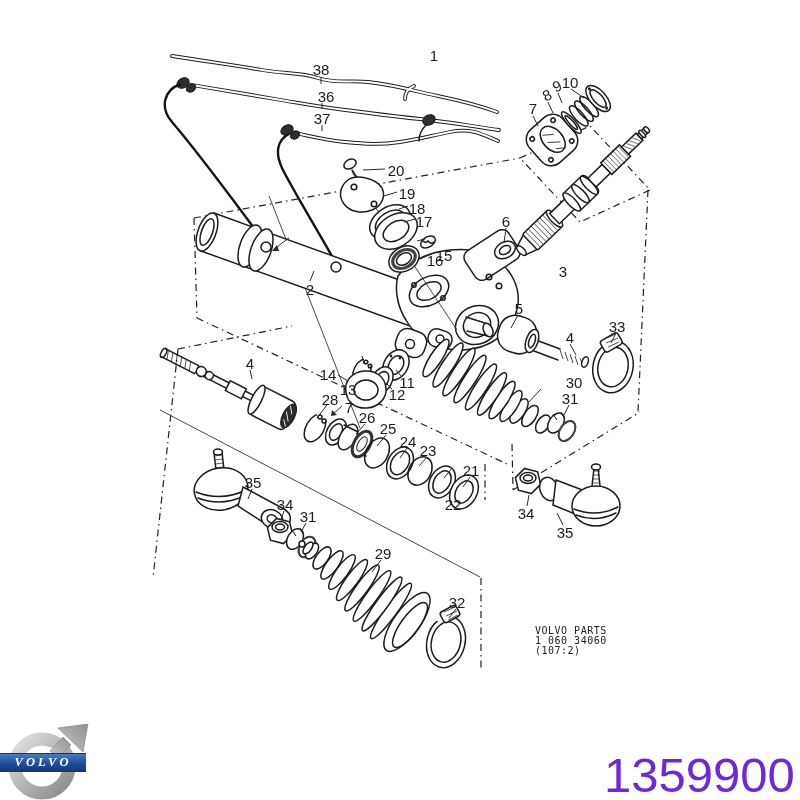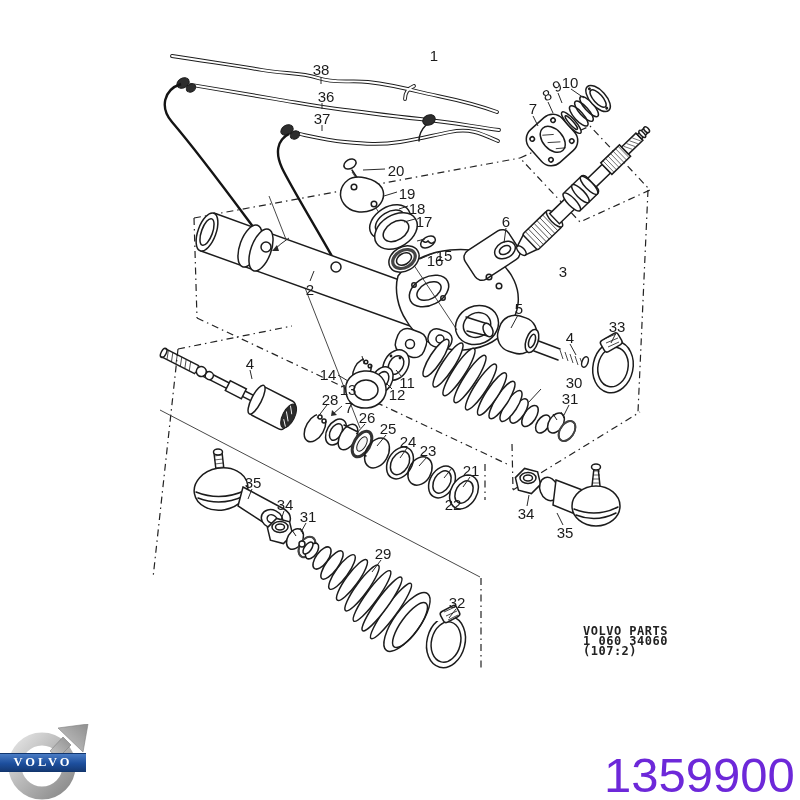--- a/index.html
+++ b/index.html
@@ -2,27 +2,27 @@
 <html><head>
 <meta charset="utf-8">
 <style>
   html,body{margin:0;padding:0;background:#fff;}
   .stage{position:relative;width:800px;height:800px;background:#fff;overflow:hidden;
          font-family:"Liberation Sans",sans-serif;}
   .art{position:absolute;left:0;top:0;}
   .callout{position:absolute;transform:translate(-50%,-50%);font-size:15px;color:#1b1b1b;
            font-family:"Liberation Sans",sans-serif;white-space:nowrap;}
   .plate{position:absolute;left:535px;top:626px;font-family:"DejaVu Sans Mono",monospace;
-         font-size:12px;line-height:10px;letter-spacing:.5px;color:#222;font-weight:bold;margin-left:48px;}
+         font-size:10px;line-height:10px;letter-spacing:.5px;color:#222;font-weight:normal;}
   .big-number{position:absolute;left:604px;top:739px;font-size:49px;color:#6d28d9;
               letter-spacing:0px;font-family:"Liberation Sans",sans-serif;margin-top:8px;}
   .logo-wrap{position:absolute;left:0;top:724px;width:92px;height:76px;}
   .logo-band{position:absolute;left:0;top:29px;width:86px;height:17px;
              background:linear-gradient(#4a7cc4,#1d4f9e 55%,#153a75);
-             border-top:1px solid #12366e;border-bottom:1px solid #12366e;}
+             border-top:1px solid #12366e;border-bottom:1px solid #12366e;font-style:italic;}
   .logo-text{display:block;width:100%;text-align:center;color:#fff;font-weight:bold;
              font-size:12.5px;line-height:17px;letter-spacing:3px;
              font-family:"Liberation Serif",serif;}
   svg .ln{stroke:#1c1c1c;fill:none;stroke-width:1.5;stroke-linecap:round;}
   svg .fw{fill:#fff;stroke:#1c1c1c;stroke-width:1.5;}
   svg .dk{fill:#2e2e2e;stroke:#1c1c1c;stroke-width:1;}
   svg .thin{stroke:#333;fill:none;stroke-width:.9;}
   svg .dd{stroke:#222;fill:none;stroke-width:1.2;stroke-dasharray:7 4 1.5 4;}
   svg .ldr{stroke:#2a2a2a;fill:none;stroke-width:1;}
 </style>

